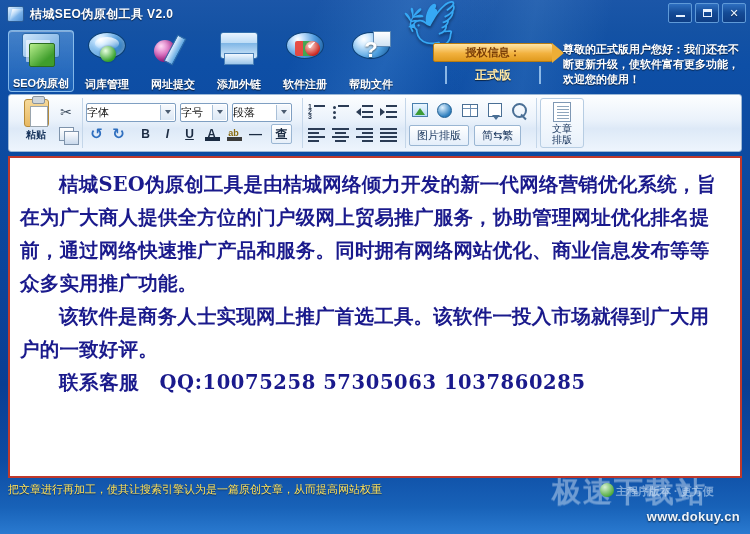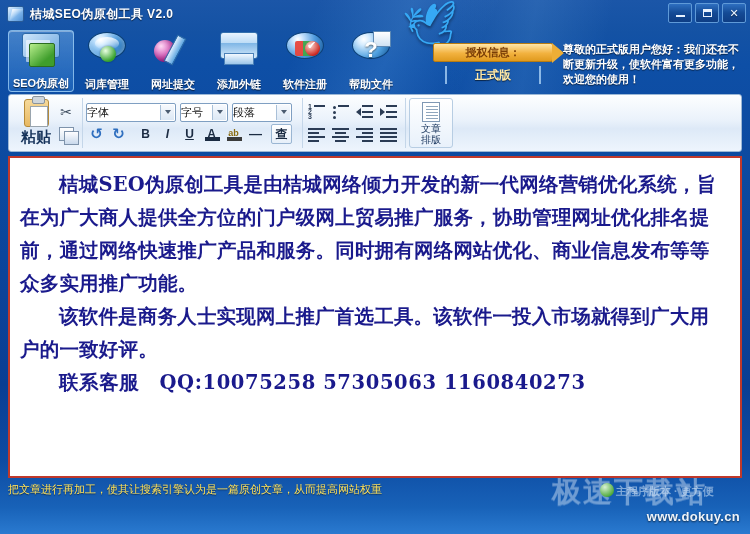--- a/index.html
+++ b/index.html
@@ -210,21 +210,21 @@
     border:1px solid #b58a3a; border-radius:3px;
   }
   .clip:before{
     content:""; position:absolute; left:7px; top:-4px; width:11px; height:6px;
     background:#cfd6dc; border:1px solid #8a949d; border-radius:2px;
   }
   .clip:after{
     content:""; position:absolute; left:5px; top:6px; width:16px; height:19px;
     background:#ffffff; border:1px solid #9aa5ae;
   }
-  .paste-label{ font-size:15px; color:#15325a; margin-top:1px; font-weight:bold; }
+  .paste-label{ font-size:10px; color:#15325a; margin-top:1px; font-weight:bold; }
 
   .mini{ width:20px; height:20px; display:flex; align-items:center; justify-content:center;
          border:1px solid transparent; border-radius:2px; }
   .scis{ color:#3a4a5c; font-size:14px; line-height:14px; }
   .copy-ic{ position:relative; width:15px; height:14px;
     background:linear-gradient(180deg,#ffffff,#dbe6f2); border:1px solid #7e93ab; }
   .copy-ic:after{ content:""; position:absolute; left:4px; top:3px; width:13px; height:12px;
     background:linear-gradient(180deg,#fdfdff,#c9d9ec); border:1px solid #7e93ab; }
 
   .combo{
@@ -590,20 +590,45 @@
                 <i></i>
                 <i></i>
                 <i></i>
                 <i></i>
               </span>
             </div>
         </div>
       </div>
     </div>
 
+    <div class="grp">
+      <div class="grpcol">
+        <div style="display:flex; gap:4px; align-items:center;">
+          <div class="tbtn">
+              <span class="imgic"></span>
+            </div>
+          <div class="tbtn">
+              <span class="globe"></span>
+            </div>
+          <div class="tbtn">
+              <span class="tblic"></span>
+            </div>
+          <div class="tbtn">
+              <span class="cmtic"></span>
+            </div>
+          <div class="tbtn">
+              <span class="magic"></span>
+            </div>
+        </div>
+        <div style="display:flex; gap:5px; align-items:center; margin-top:3px;">
+          <div class="wbtn">图片排版</div>
+          <div class="wbtn">简⇆繁</div>
+        </div>
+      </div>
+    </div>
 
     <div class="grp">
       <div class="bigbtn">
         <div class="pg">
             <i></i>
             <i></i>
             <i></i>
             <i></i>
             <i></i>
           </div>
@@ -613,21 +638,21 @@
         </div>
       </div>
     </div>
 
   </div>
 
   <div class="editor-wrap">
     <div class="editor">
       <p>桔城SEO伪原创工具是由桔城网络倾力开发的新一代网络营销优化系统，旨在为广大商人提供全方位的门户级网上贸易推广服务，协助管理网址优化排名提前，通过网络快速推广产品和服务。同时拥有网络网站优化、商业信息发布等等众多实用推广功能。</p>
       <p>该软件是商务人士实现网上推广首选工具。该软件一投入市场就得到广大用户的一致好评。</p>
-      <p class="qq">联系客服　QQ:10075258  57305063  1160840273</p>
+      <p class="qq">联系客服　QQ:10075258  57305063  1037860285</p>
     </div>
   </div>
 
   <div class="statuswrap">
     <div class="tip">把文章进行再加工，使其让搜索引擎认为是一篇原创文章，从而提高网站权重</div>
     <div class="watermark">
       <div class="wm-cn">极速下载站</div>
       <div class="wm-badge"></div>
       <div class="wm-small">主程序版本 · 更方便</div>
       <div class="wm-url">www.dokuy.cn</div>

